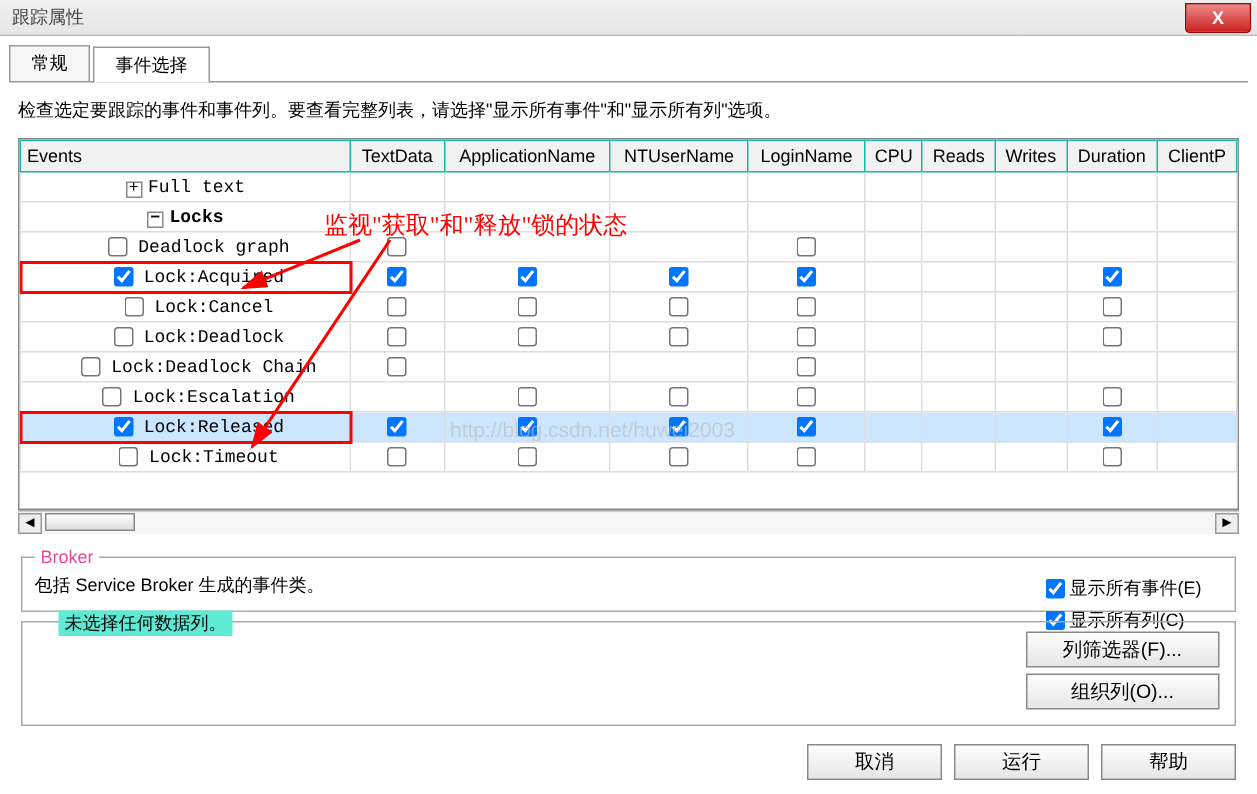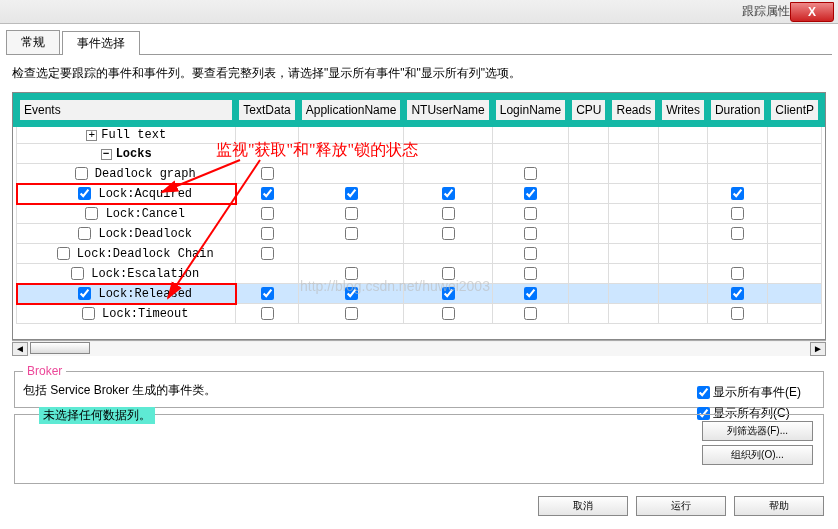--- a/index.html
+++ b/index.html
@@ -12,21 +12,21 @@
     height: 529px;
     overflow: hidden;
     position: relative;
   }
   .titlebar {
     height: 24px;
     background: linear-gradient(#f0f0f0, #e6e6e6);
     border-bottom: 1px solid #bbb;
     display: flex;
     align-items: center;
-    justify-content: flex-end;
+    justify-content: space-between;
     padding-left: 8px;
     color: #444;
   }
   .titlebar .close {
     width: 44px; height: 20px;
     background: linear-gradient(#e88, #c22);
     color: #fff;
     display: flex; align-items: center; justify-content: center;
     border-radius: 0 0 3px 3px;
     margin-right: 4px;
@@ -66,21 +66,21 @@
     background: #fff;
     position: relative;
   }
   table.grid {
     border-collapse: collapse;
     width: 100%;
     font-family: Consolas, "Courier New", monospace;
     font-size: 12px;
   }
   table.grid th {
-    border: 7px solid #14b8a6;
+    border: 1px solid #14b8a6;
     background: #f2f2f2;
     font-weight: normal;
     text-align: center;
     padding: 3px 4px;
     white-space: nowrap;
     font-family: "Microsoft YaHei", SimSun, Tahoma, sans-serif;
   }
   table.grid td {
     border: 1px solid #ddd;
     padding: 1px 4px;
@@ -153,21 +153,21 @@
     position: relative;
     height: 70px;
   }
   .side-buttons {
     position: absolute;
     right: 10px; top: 6px;
     display: flex; flex-direction: column; gap: 4px;
   }
   button.win {
     font-family: inherit;
-    font-size: 10px;
+    font-size: 13px;
     padding: 2px 24px;
     border: 1px solid #888;
     background: linear-gradient(#fefefe,#e6e6e6);
     min-width: 90px;
     cursor: pointer;
   }
   .footer {
     display: flex;
     justify-content: flex-end;
     gap: 8px;

